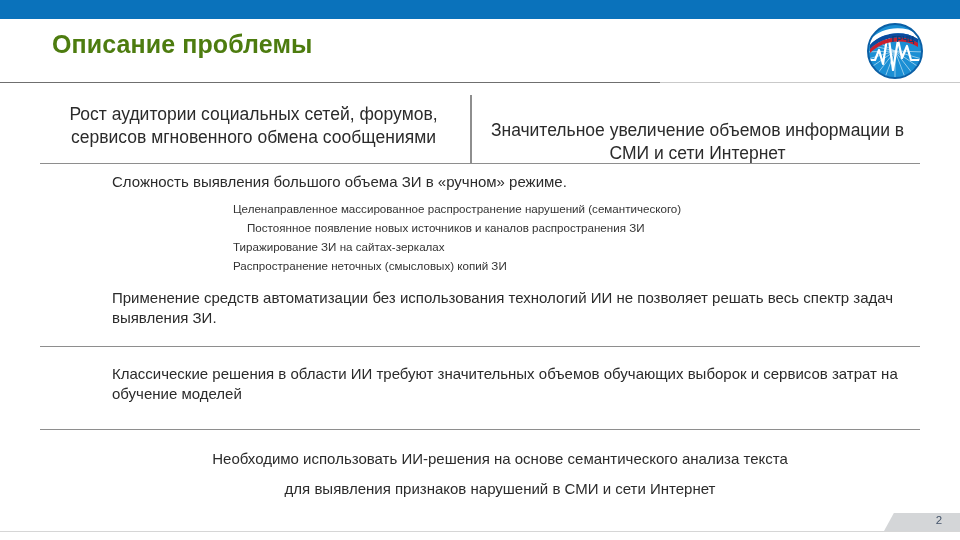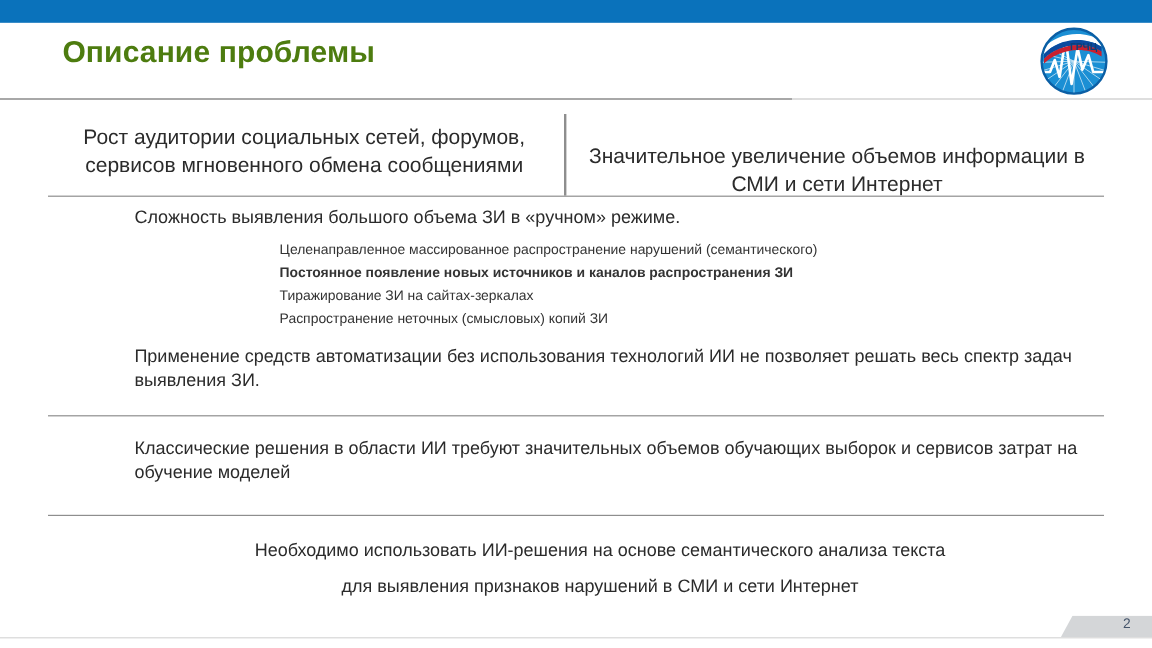--- a/index.html
+++ b/index.html
@@ -112,21 +112,21 @@
 
   <div class="vr" style="left:470px;top:95px;height:68px;"></div>
 
   <div class="cell c-big center" style="left:480px;top:119px;width:435px;">Значительное увеличение объемов информации в СМИ и сети Интернет</div>
 
   <div class="hr" style="left:40px;top:163px;width:880px;"></div>
 
   <div class="cell c-mid" style="left:112px;top:172px;width:800px;">Сложность выявления большого объема ЗИ в «ручном» режиме.</div>
 
   <div class="sub" style="left:233px;top:200px;width:700px;">Целенаправленное массированное распространение нарушений (семантического)</div>
-  <div class="sub" style="left:233px;top:219px;width:700px;font-weight:bold;">Постоянное появление новых источников и каналов распространения ЗИ</div>
+  <div class="sub" style="left:247px;top:219px;width:700px;">Постоянное появление новых источников и каналов распространения ЗИ</div>
   <div class="sub" style="left:233px;top:257px;width:700px;">Распространение неточных (смысловых) копий ЗИ</div>
   <div class="sub" style="left:233px;top:238px;width:700px;">Тиражирование ЗИ на сайтах-зеркалах</div>
 
   <div class="cell c-mid" style="left:112px;top:288px;width:790px;">Применение средств автоматизации без использования технологий ИИ не позволяет решать весь спектр задач выявления ЗИ.</div>
 
   <div class="hr" style="left:40px;top:346px;width:880px;"></div>
 
   <div class="cell c-mid" style="left:112px;top:364px;width:795px;">Классические решения в области ИИ требуют значительных объемов обучающих выборок и сервисов затрат на обучение моделей</div>
 
   <div class="hr" style="left:40px;top:429px;width:880px;"></div>

